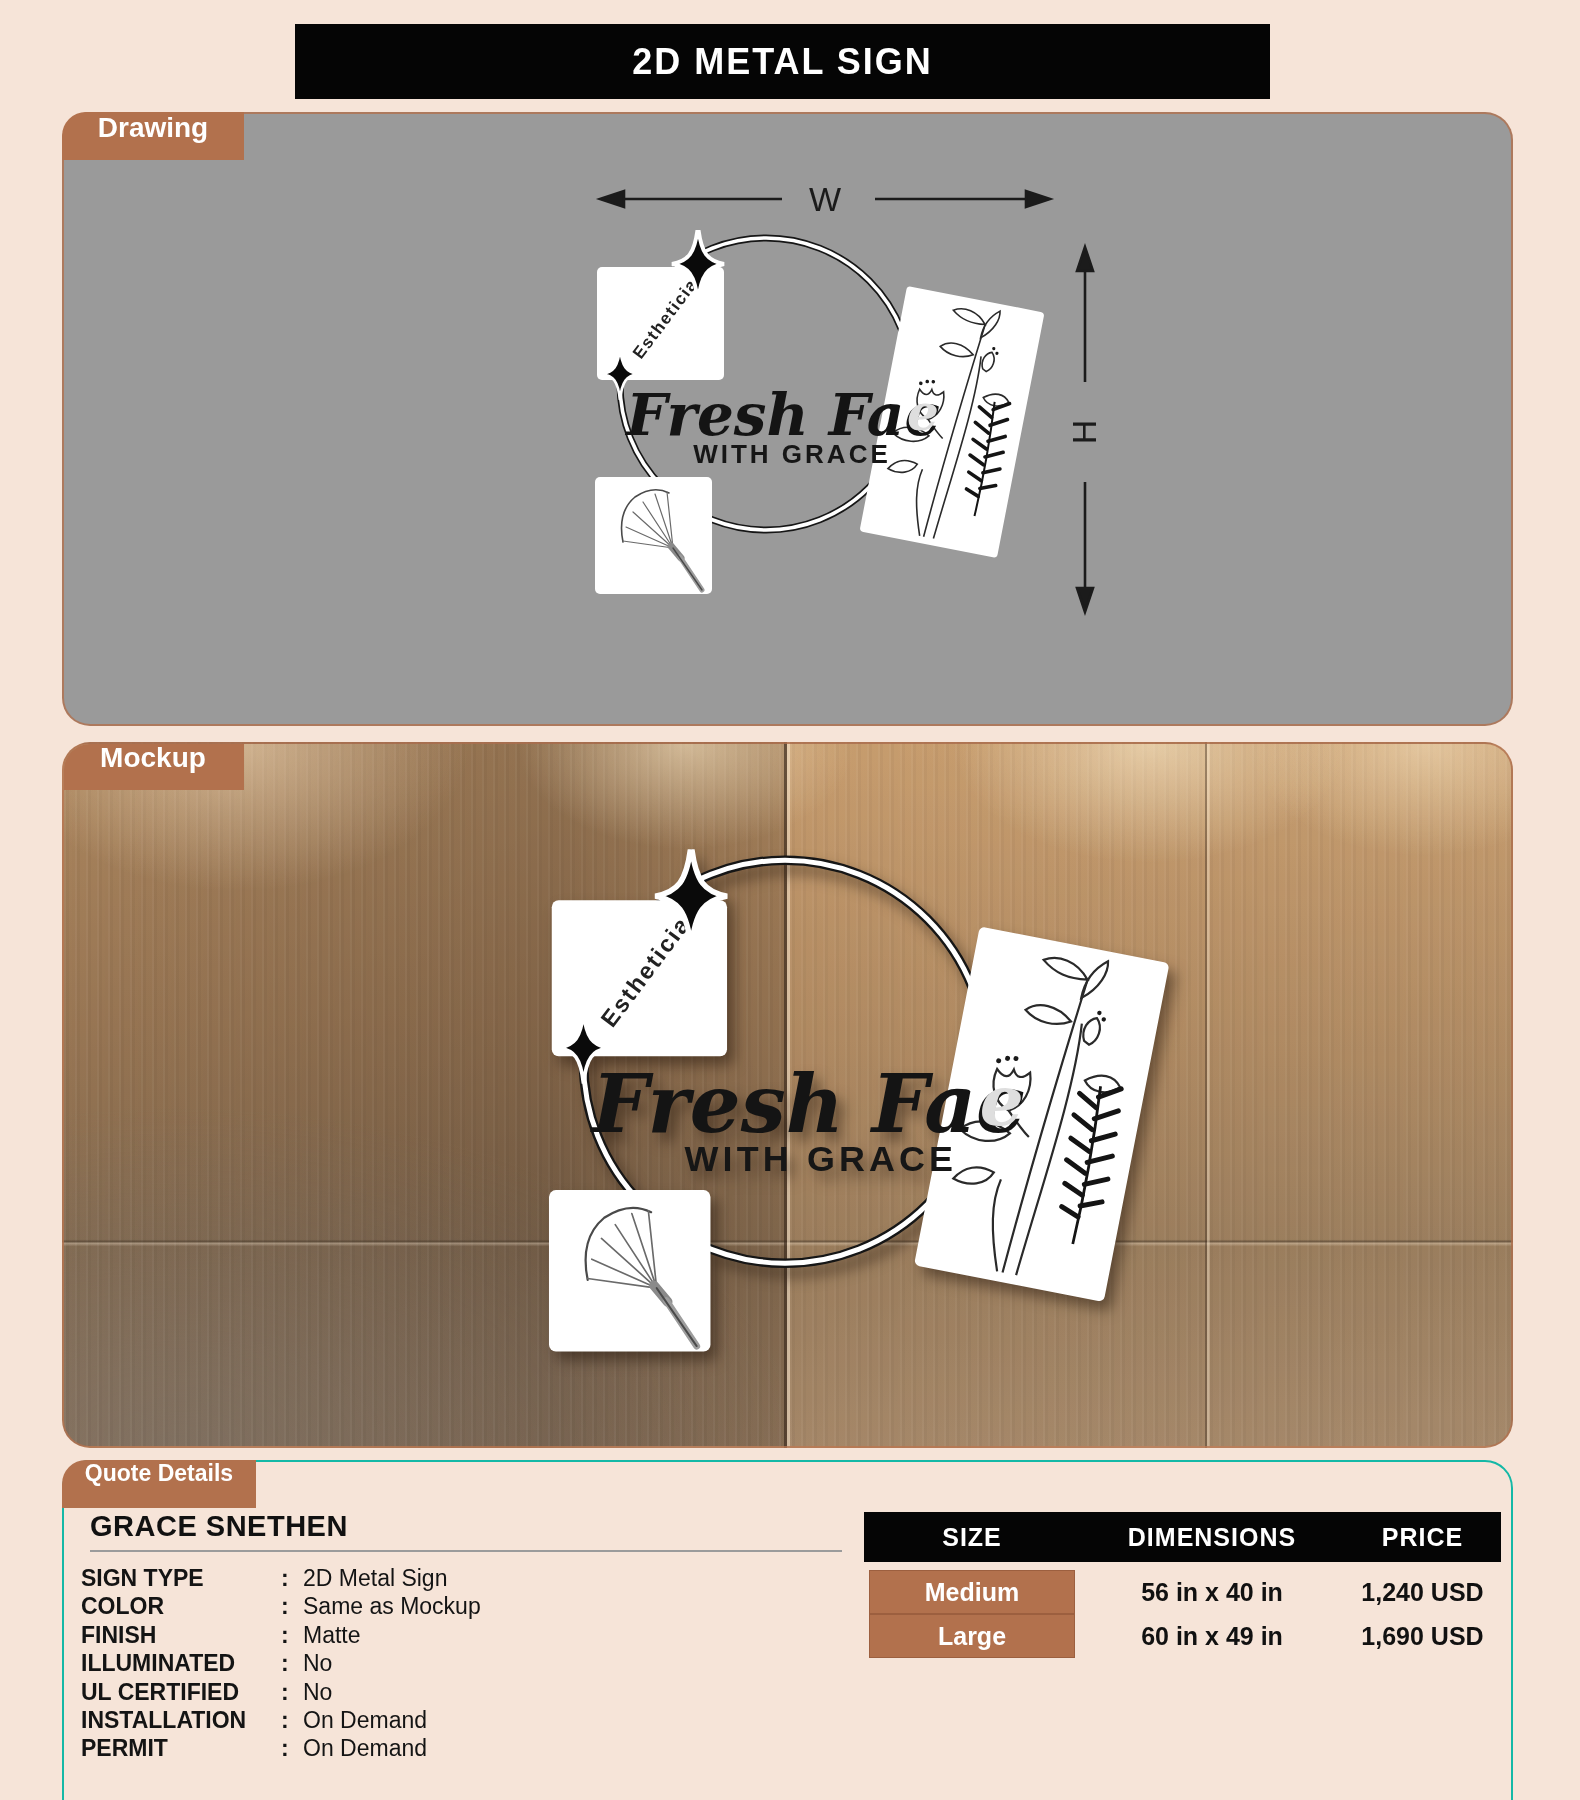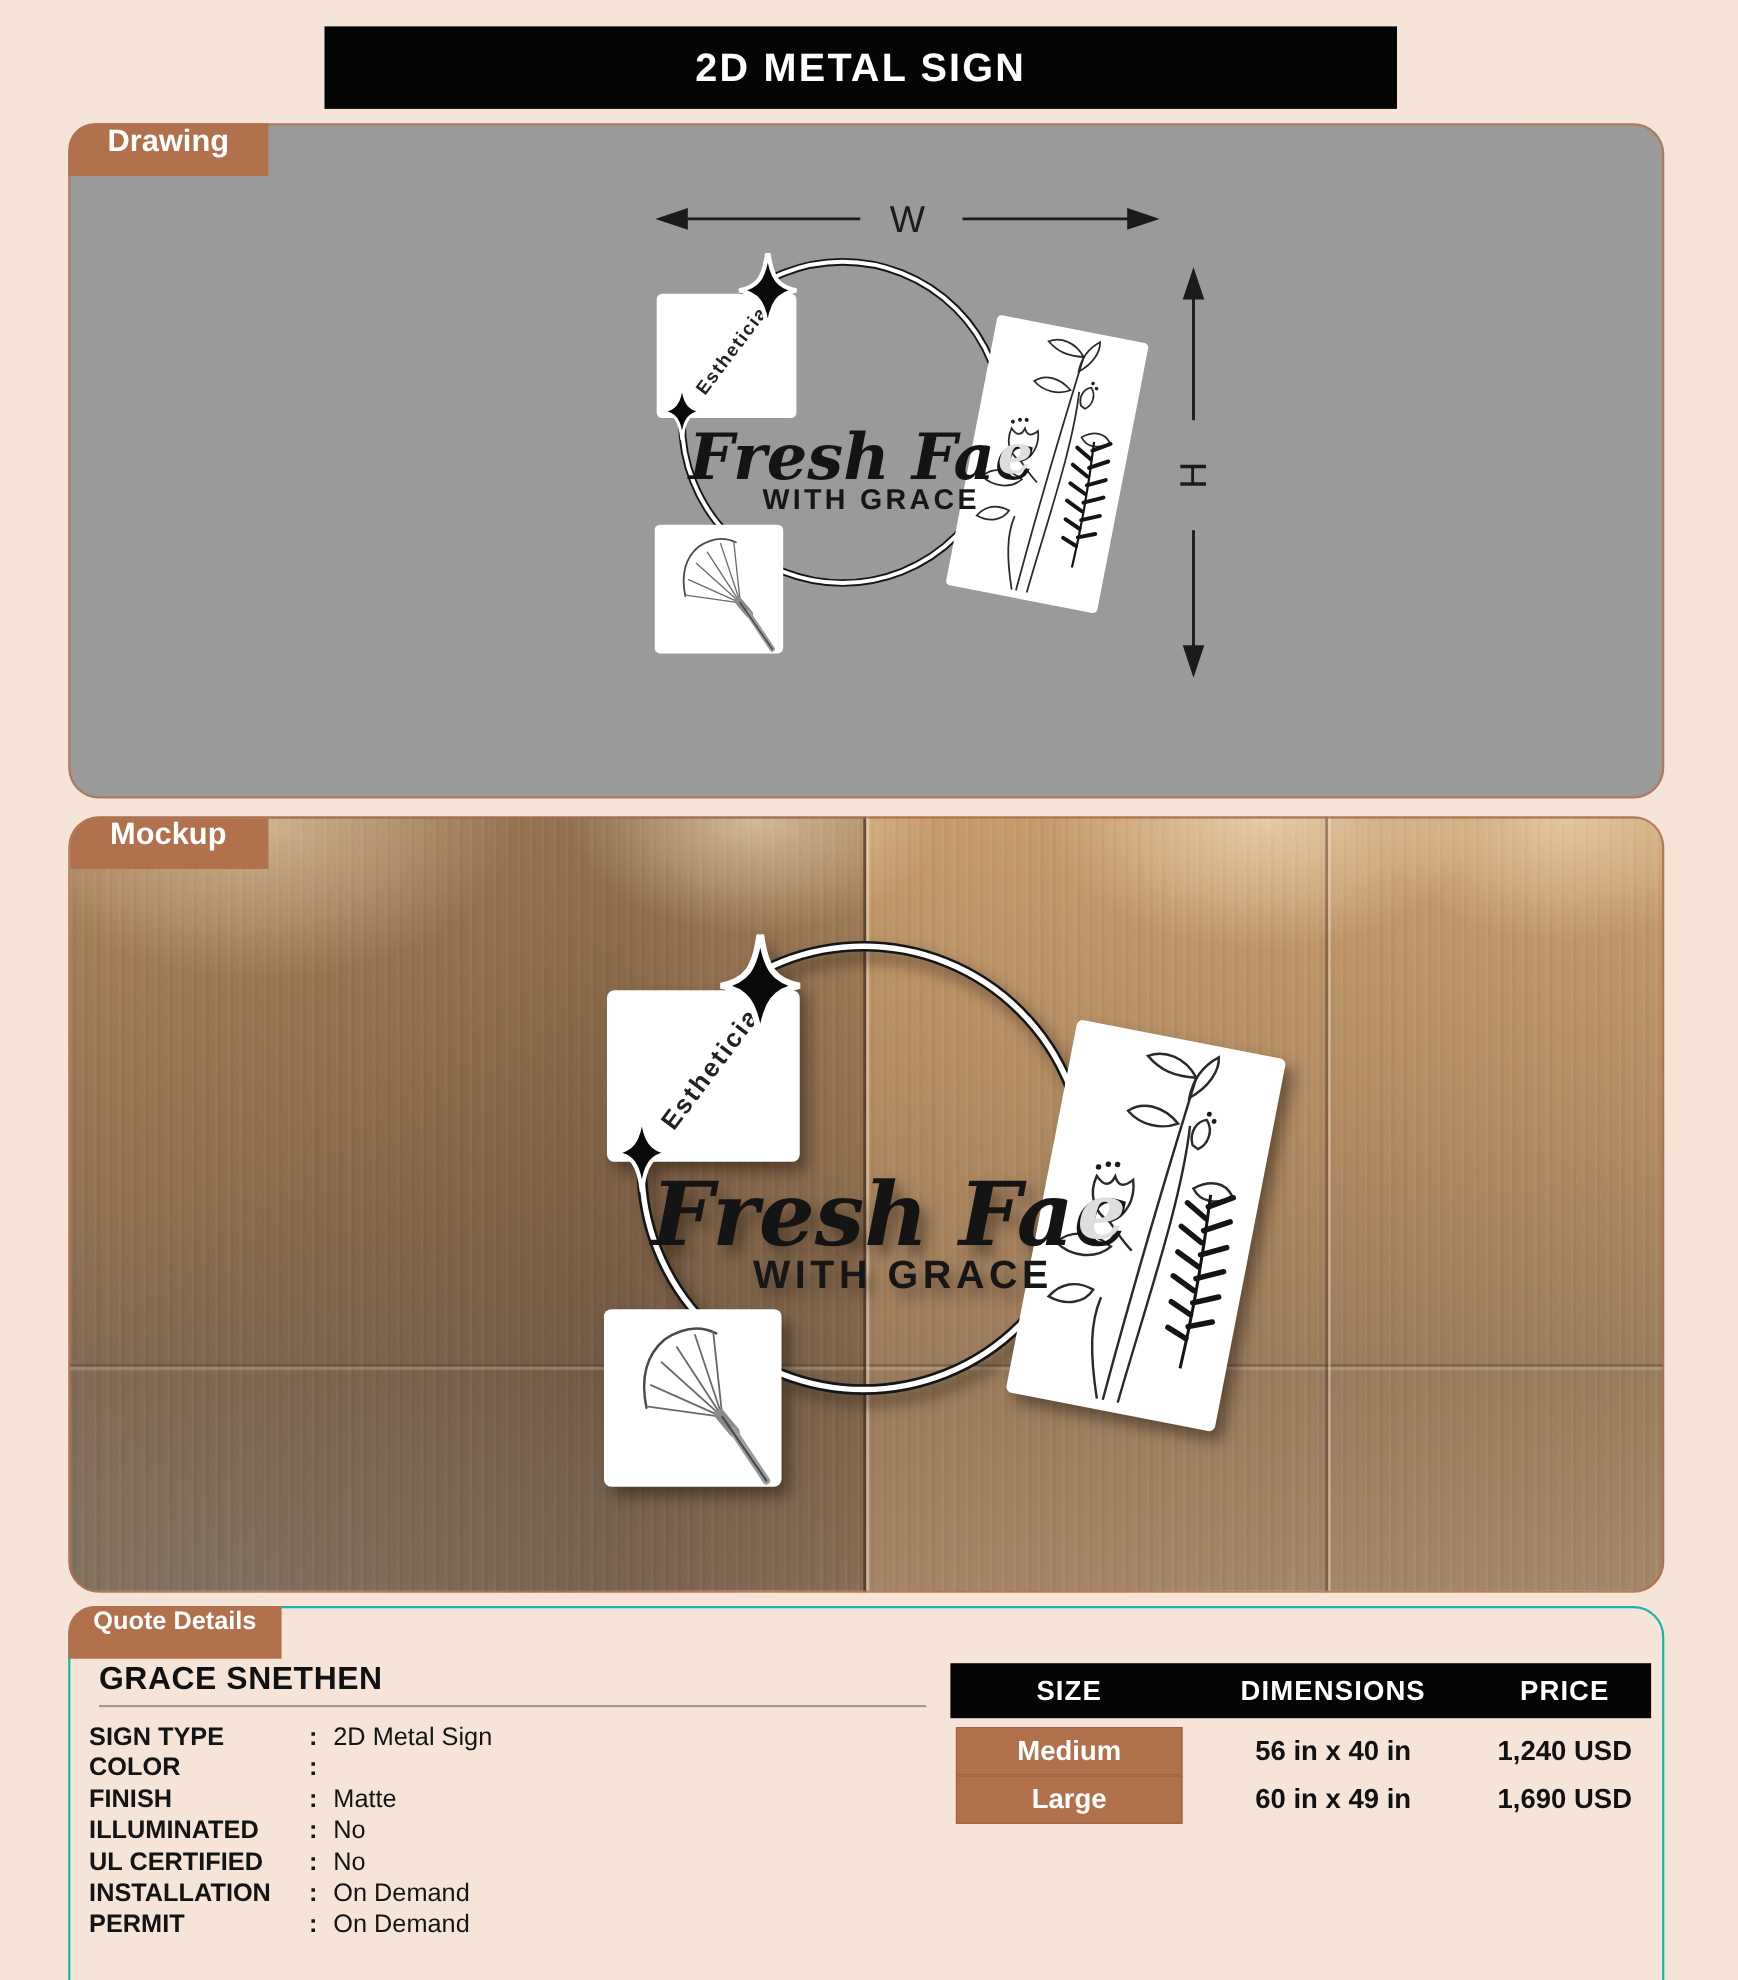--- a/index.html
+++ b/index.html
@@ -243,20 +243,21 @@
 
     <div class="specs">
       <div class="spec-row">
         <span class="spec-label">SIGN TYPE</span>
         <span class="spec-colon">:</span>
         <span class="spec-value">2D Metal Sign</span>
       </div>
       <div class="spec-row">
         <span class="spec-label">COLOR</span>
         <span class="spec-colon">:</span>
+        <span class="spec-value">Same as Mockup</span>
       </div>
       <div class="spec-row">
         <span class="spec-label">FINISH</span>
         <span class="spec-colon">:</span>
         <span class="spec-value">Matte</span>
       </div>
       <div class="spec-row">
         <span class="spec-label">ILLUMINATED</span>
         <span class="spec-colon">:</span>
         <span class="spec-value">No</span>

